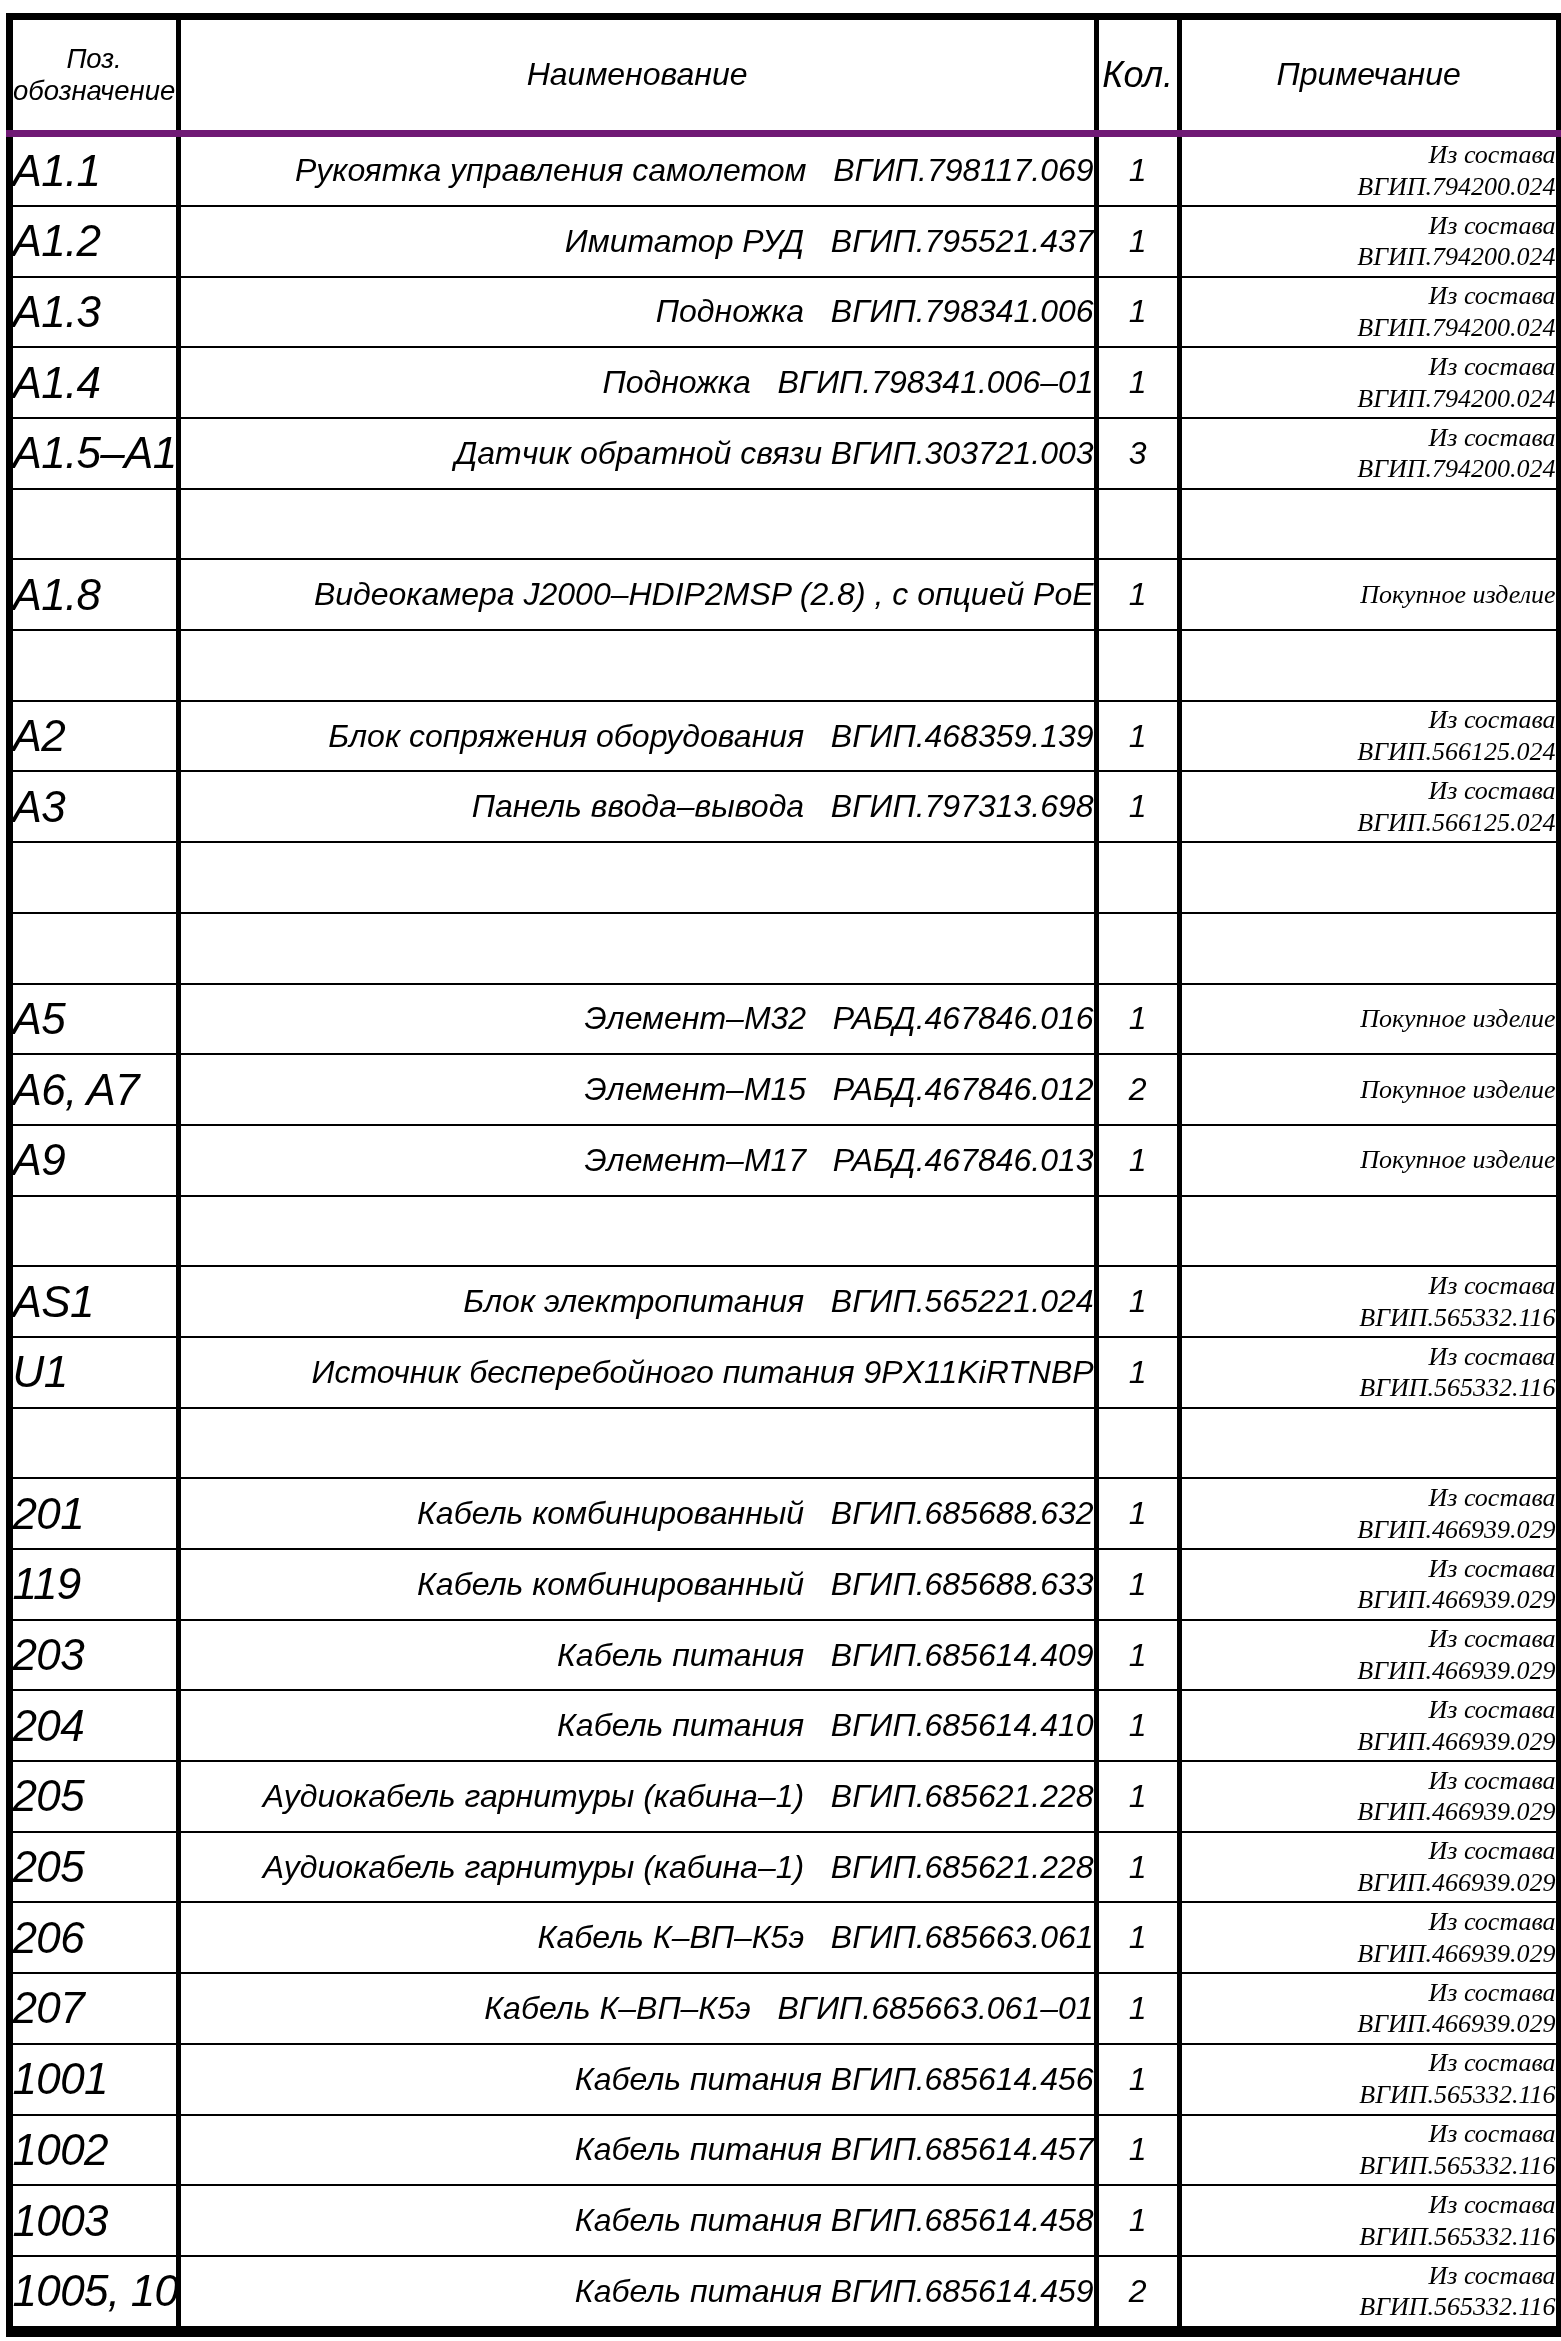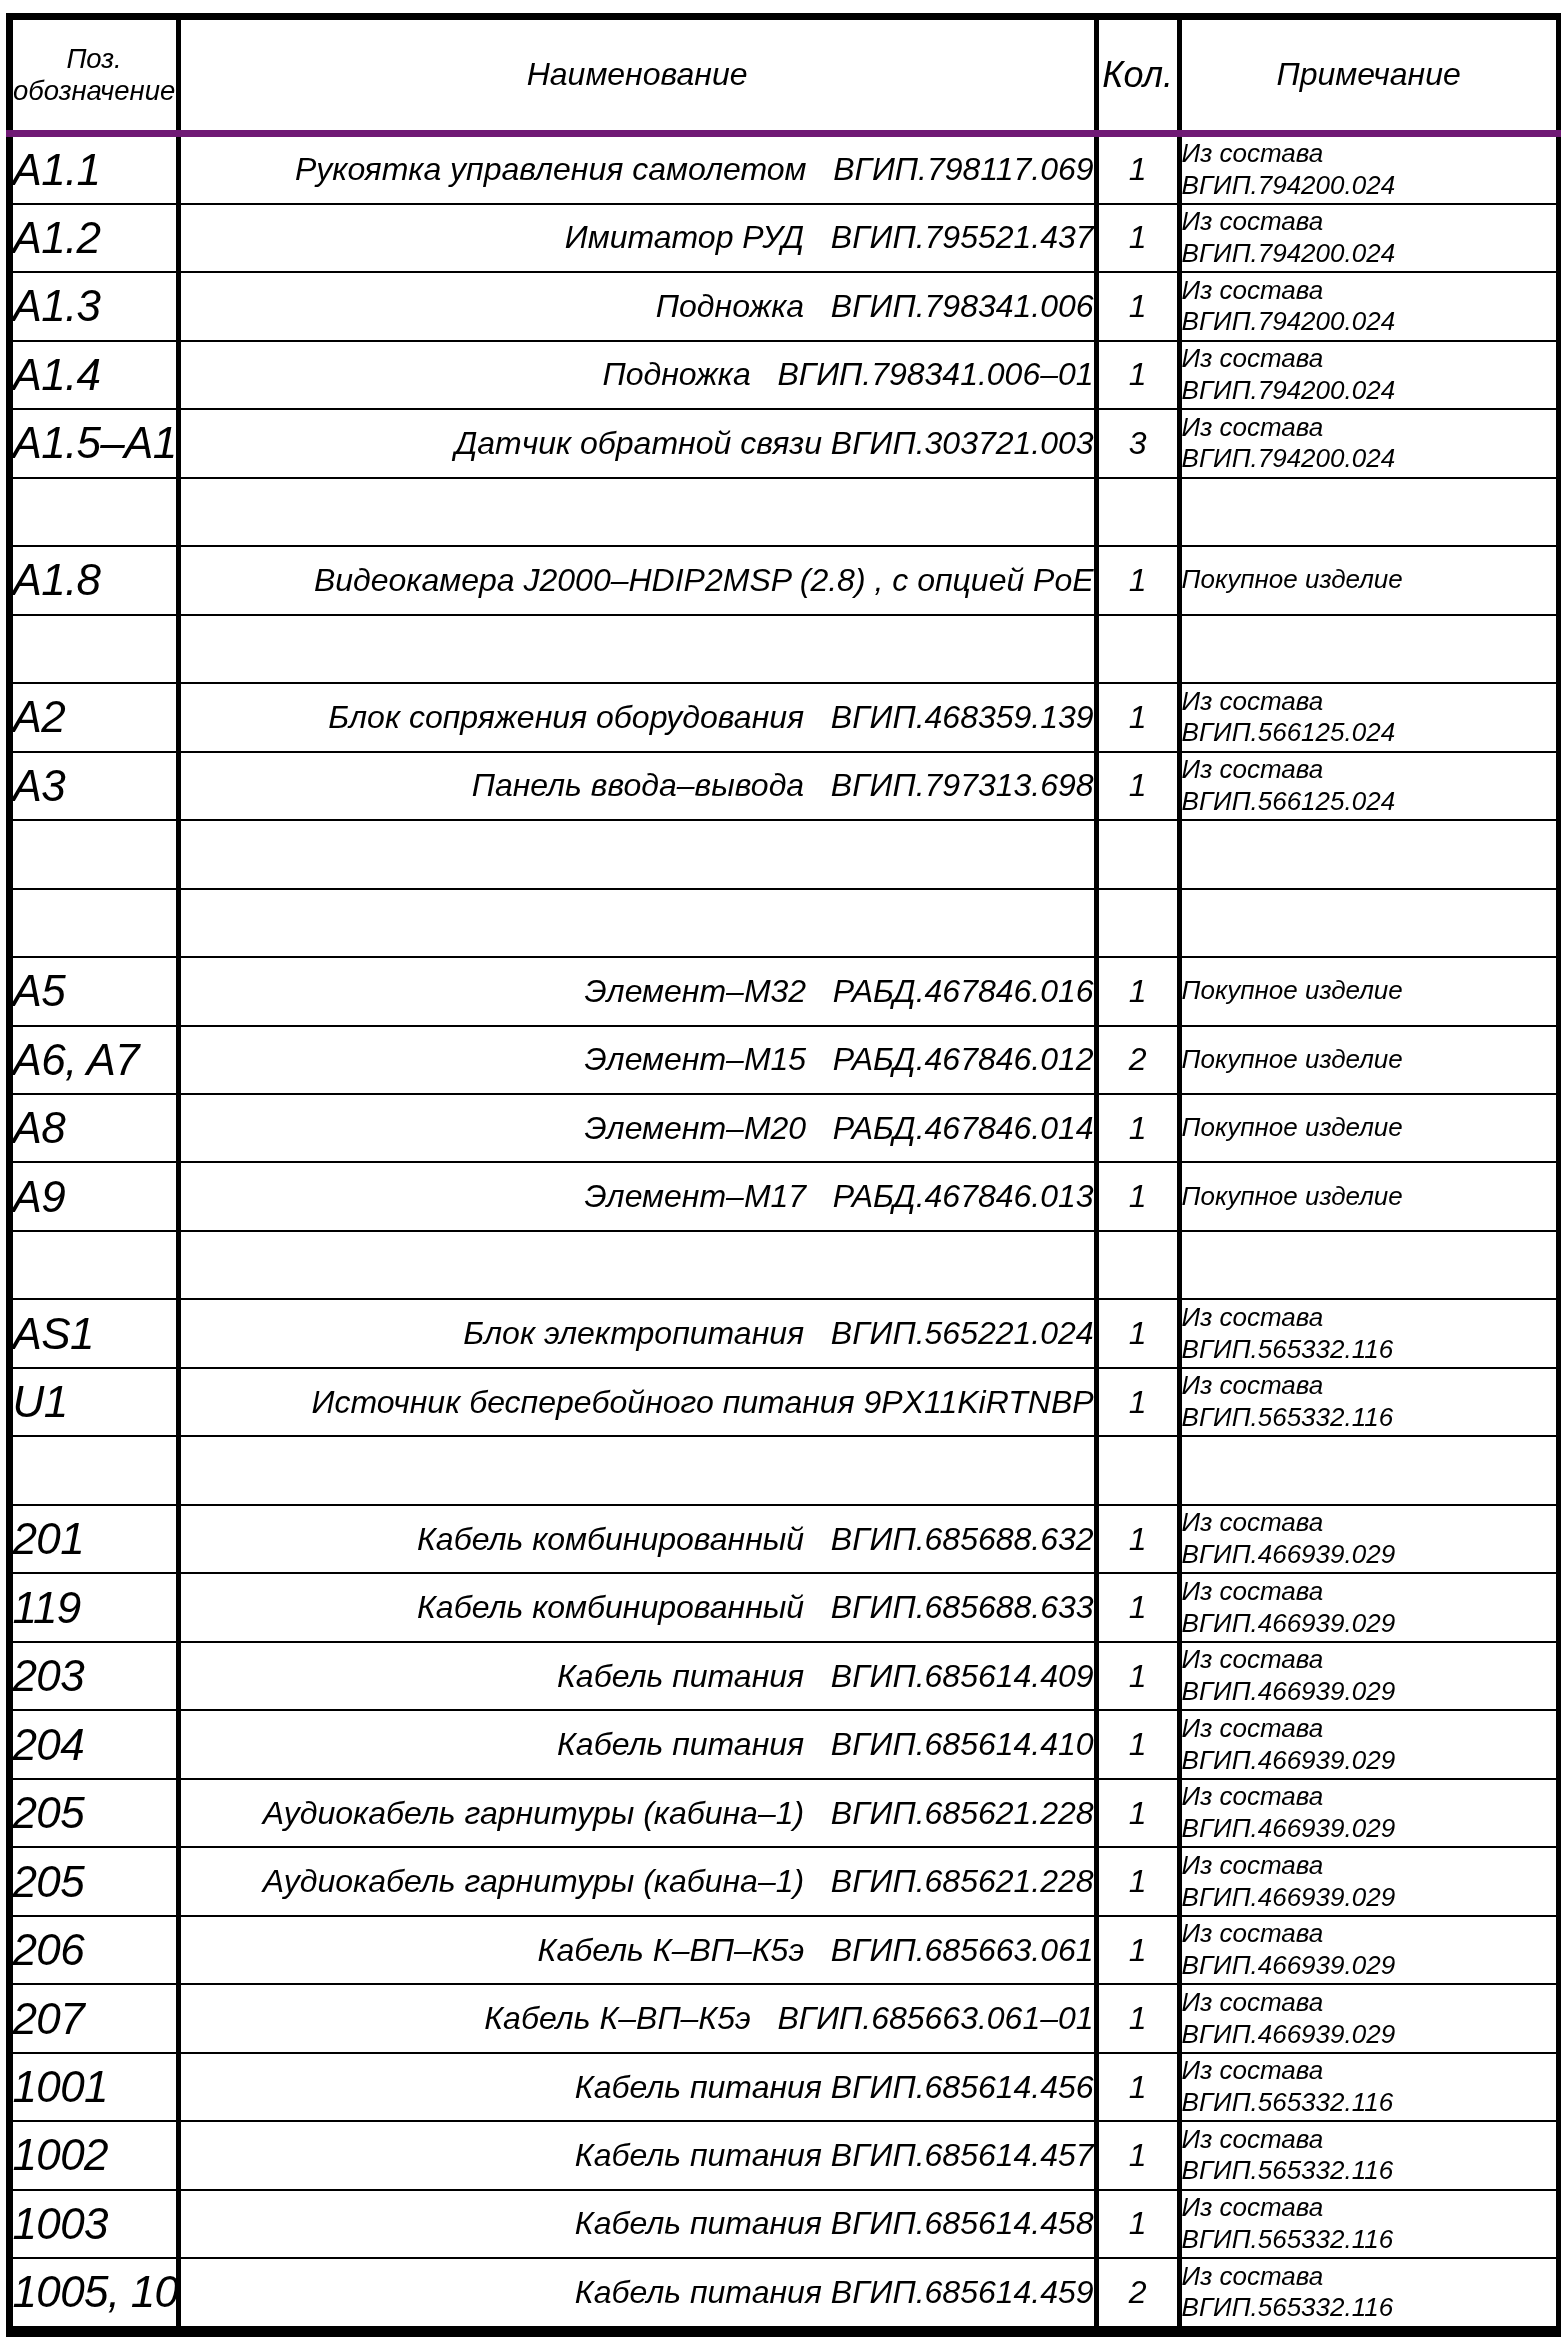--- a/index.html
+++ b/index.html
@@ -70,25 +70,26 @@
     font-size: 32px;
     letter-spacing: 0px;
     white-space: pre-wrap;
   }
   td.qty {
     text-align: center;
     vertical-align: middle;
     font-size: 32px;
   }
   td.note {
-    text-align: left;
+    text-align: right;
     vertical-align: middle;
     font-size: 26px;
     line-height: 1.22;
     white-space: pre-line;
+    font-family: Liberation Serif, serif;
   }
 </style>
 </head>
 <body>
 
 <div class="page">
   <table class="spec">
     <colgroup>
       <col class="c-pos">
       <col class="c-name">
@@ -190,26 +191,20 @@
           <td class="qty">1</td>
           <td class="note">Покупное изделие</td>
         </tr>
         <tr>
           <td class="pos">A6, A7</td>
           <td class="name">Элемент–М15   РАБД.467846.012</td>
           <td class="qty">2</td>
           <td class="note">Покупное изделие</td>
         </tr>
         <tr>
-          <td class="pos">A8</td>
-          <td class="name">Элемент–М20   РАБД.467846.014</td>
-          <td class="qty">1</td>
-          <td class="note">Покупное изделие</td>
-        </tr>
-        <tr>
           <td class="pos">A9</td>
           <td class="name">Элемент–М17   РАБД.467846.013</td>
           <td class="qty">1</td>
           <td class="note">Покупное изделие</td>
         </tr>
         <tr>
           <td class="pos"></td>
           <td class="name"></td>
           <td class="qty"></td>
           <td class="note"></td>

